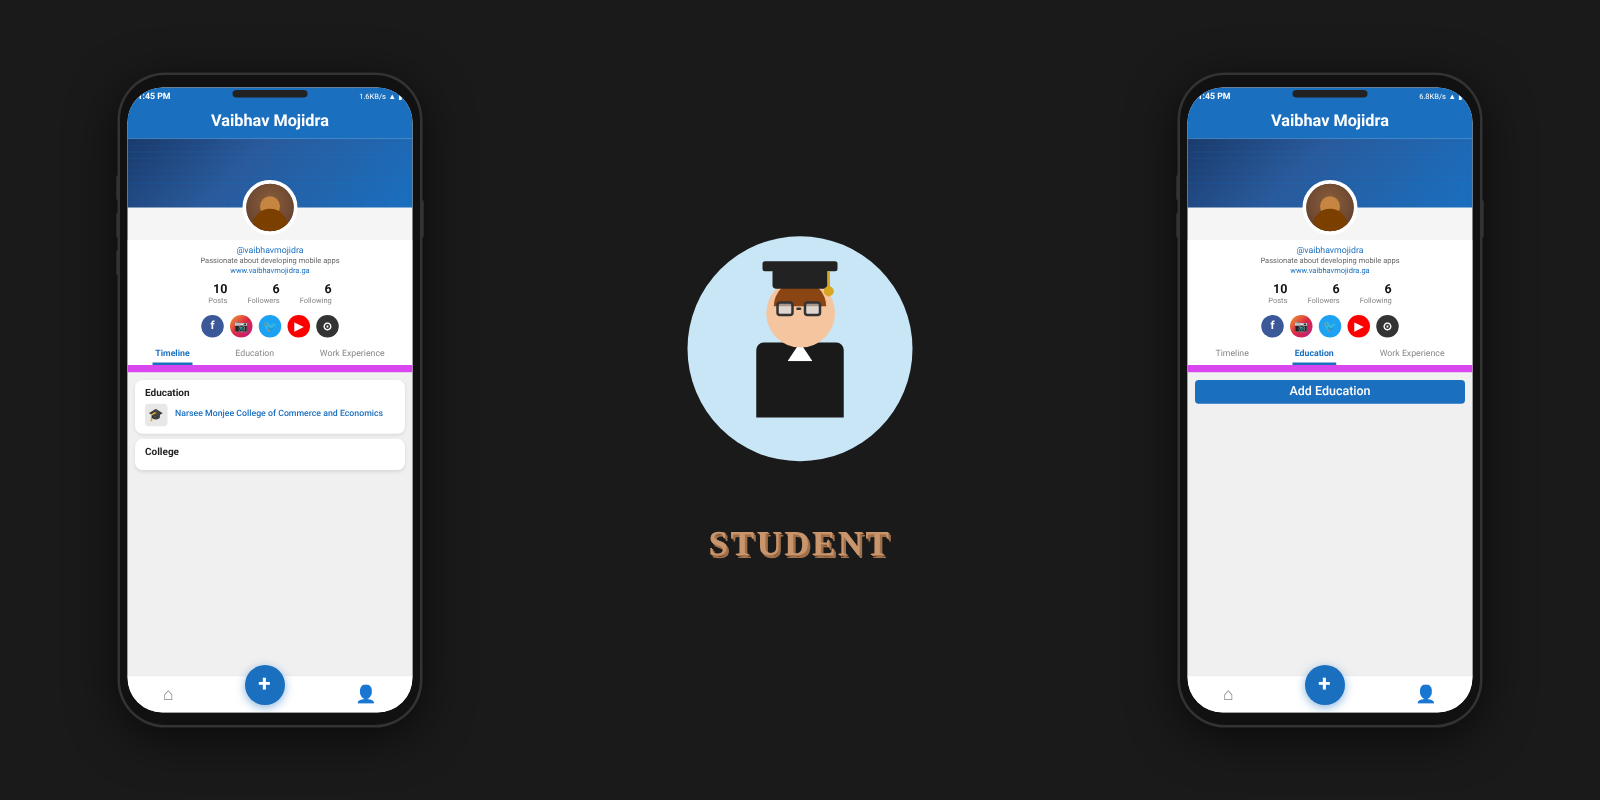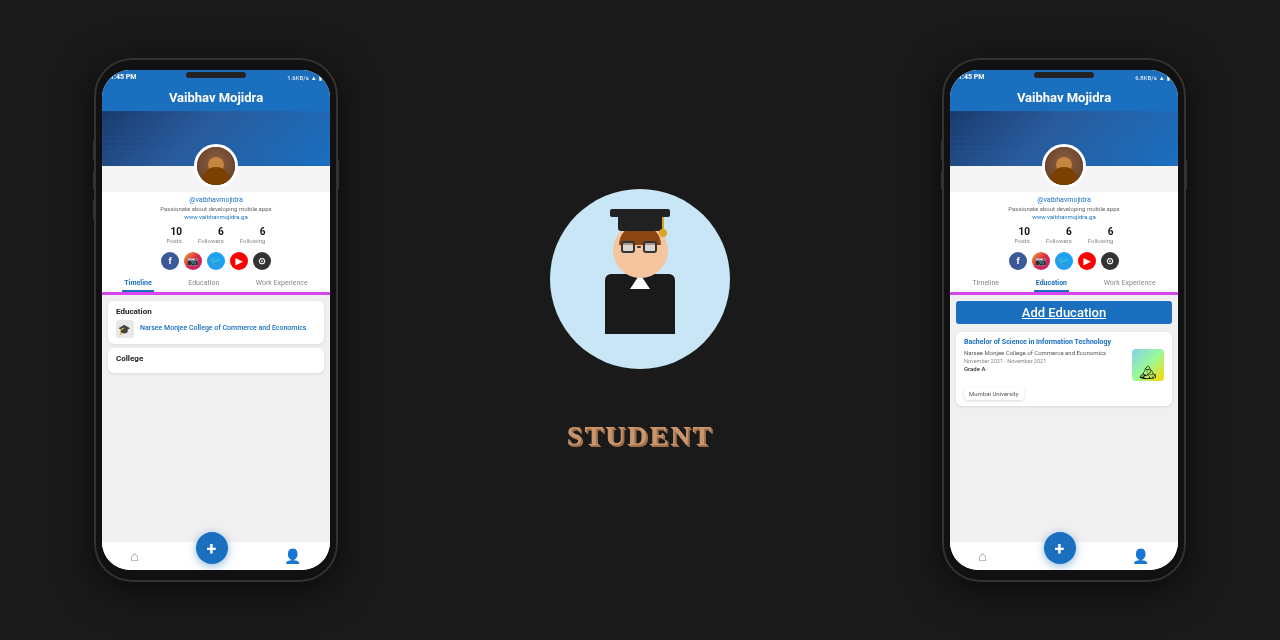--- a/index.html
+++ b/index.html
@@ -240,21 +240,21 @@
     .soc-ig { background: linear-gradient(135deg, #f09433, #e6683c, #dc2743, #cc2366, #bc1888); }
     .soc-tw { background: #1da1f2; }
     .soc-yt { background: #ff0000; }
     .soc-gh { background: #333; }
 
     
     .tabs-row {
       display: flex;
       justify-content: space-around;
       background: white;
-      border-bottom: 3px solid #d946ef;
+      border-bottom: 6px solid #d946ef;
       flex-shrink: 0;
       padding: 0 4px;
     }
     .tab-item {
       font-size: 7px;
       padding: 5px 2px;
       color: #888;
       cursor: pointer;
       position: relative;
     }
@@ -484,26 +484,25 @@
       font-family: 'Georgia', serif;
       text-transform: uppercase;
       margin-top: 32px;
     }
 
     
     .add-edu-btn {
       background: #1a6fbf;
       color: white;
       text-align: center;
-      font-size: 13px;
+      font-size: 10px;
       padding: 4px;
       border-radius: 3px;
       margin-bottom: 4px;
       font-weight: 500;
-      text-decoration: underline;
     }
 
     .edu-card-right {
       background: white;
       border-radius: 6px;
       padding: 6px 8px;
       box-shadow: 0 1px 3px rgba(0,0,0,0.1);
     }
     .edu-card-title-blue {
       font-size: 7px;
@@ -749,32 +748,20 @@
       <div class="tabs-row">
         <div class="tab-item">Timeline</div>
         <div class="tab-item active">Education</div>
         <div class="tab-item">Work Experience</div>
       </div>
 
       <div class="content-area">
 
         <div class="add-edu-btn">Add Education</div>
 
-        <div class="edu-card-right">
-          <div class="edu-card-title-blue">Bachelor of Science in Information Technology</div>
-          <div class="edu-card-body">
-            <div class="edu-card-info">
-              <div class="edu-card-school">Narsee Monjee College of Commerce and Economics</div>
-              <div class="edu-card-date">November 2021 - November 2021</div>
-              <div class="edu-card-grade">Grade A</div>
-            </div>
-            <div class="edu-img"></div>
-          </div>
-          <div class="mumbai-badge">Mumbai University</div>
-        </div>
       </div>
 
       <div class="bottom-nav">
         <div class="nav-icon">⌂</div>
         <div class="nav-fab">+</div>
         <div class="nav-icon">👤</div>
       </div>
     </div>
   </div>
 

